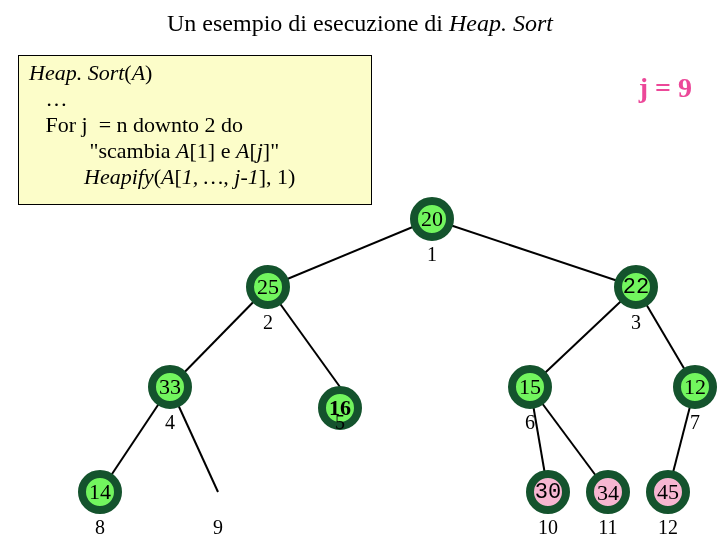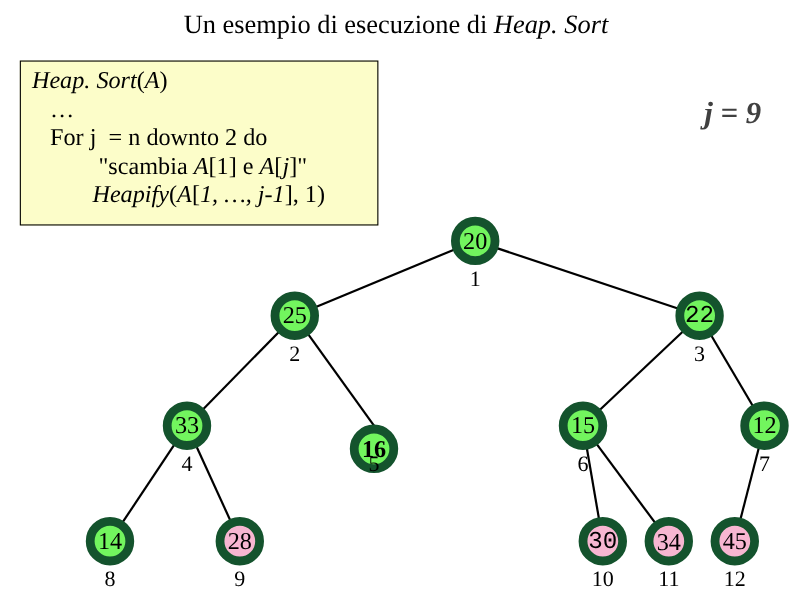--- a/index.html
+++ b/index.html
@@ -1,29 +1,29 @@
 <!DOCTYPE html>
 <html><head>
   <meta charset="utf-8">
   <style>
     * { margin: 0; padding: 0; box-sizing: border-box; }
     html, body { width: 720px; height: 540px; background: #fff; font-family: "Times New Roman", serif; }
     .stage { position: relative; width: 720px; height: 540px; }
     .title { position: absolute; top: 10px; left: 0; width: 720px; text-align: center; font-size: 24px; }
     .title .italic { font-style: italic; }
     .codebox {
-      position: absolute; top: 55px; left: 18px; width: 326px; height: 150px;
+      position: absolute; top: 55px; left: 18px; width: 354px; height: 150px;
       background: #fcfdc9; border: 1.5px solid #000;
       font-size: 22px; padding: 4px 10px;
     }
     .codebox .italic { font-style: italic; }
     .codebox .line { white-space: pre; }
     .jlabel {
-      position: absolute; top: 88px; right: 28px;
-      font-size: 28px; font-style: italic; color: #404040; font-weight: bold;
+      position: absolute; top: 72px; right: 28px;
+      font-size: 28px; color: #ec4899; font-weight: bold;
     }
     .node {
       position: absolute; width: 44px; height: 44px; border-radius: 50%;
       border: 8px solid #14532d; display: flex; align-items: center; justify-content: center;
       font-size: 22px; font-family: "Times New Roman", serif;
     }
     .green { background: #72f55e; }
     .pink  { background: #f7b6d1; }
     .idx {
       position: absolute; font-size: 20px; width: 44px; text-align: center;
@@ -96,23 +96,20 @@
   <div class="node green" style="left:673px;top:365px;">
       <span>12</span>
     </div>
   <div class="idx" style="left:673px;top:411px;">7</div>
 
   <div class="node green" style="left:78px;top:470px;">
       <span>14</span>
     </div>
   <div class="idx" style="left:78px;top:516px;">8</div>
 
-  <div class="node pink" style="left:196px;top:470px;">
-      <span>28</span>
-    </div>
   <div class="idx" style="left:196px;top:516px;">9</div>
 
   <div class="node pink" style="left:526px;top:470px;font-family:Liberation Mono, monospace;">
       <span>30</span>
     </div>
   <div class="idx" style="left:526px;top:516px;">10</div>
 
   <div class="node pink" style="left:586px;top:470px;align-items:flex-end;">
       <span>34</span>
     </div>

